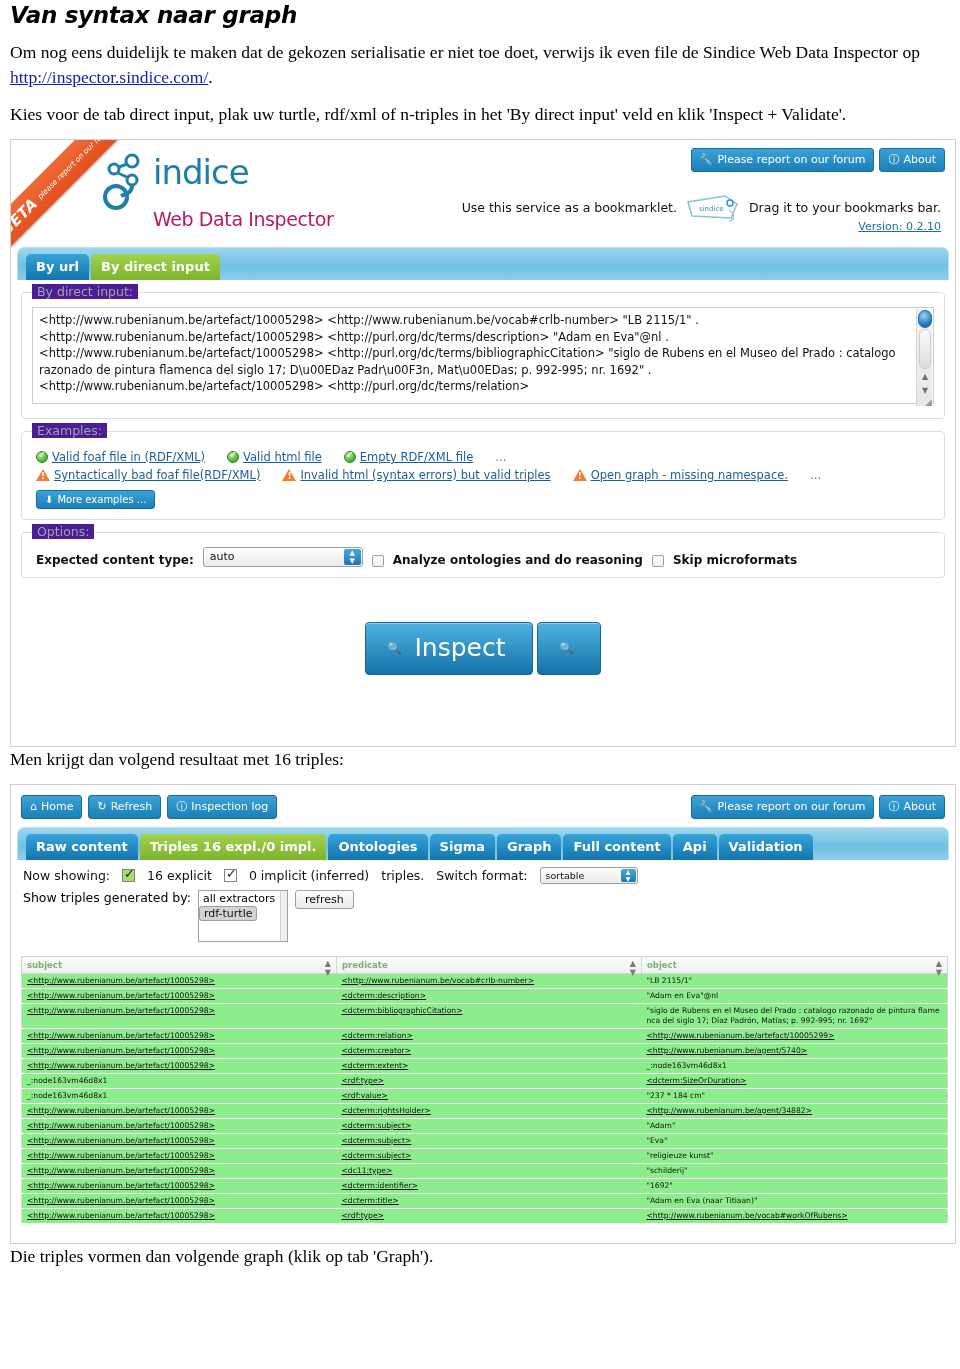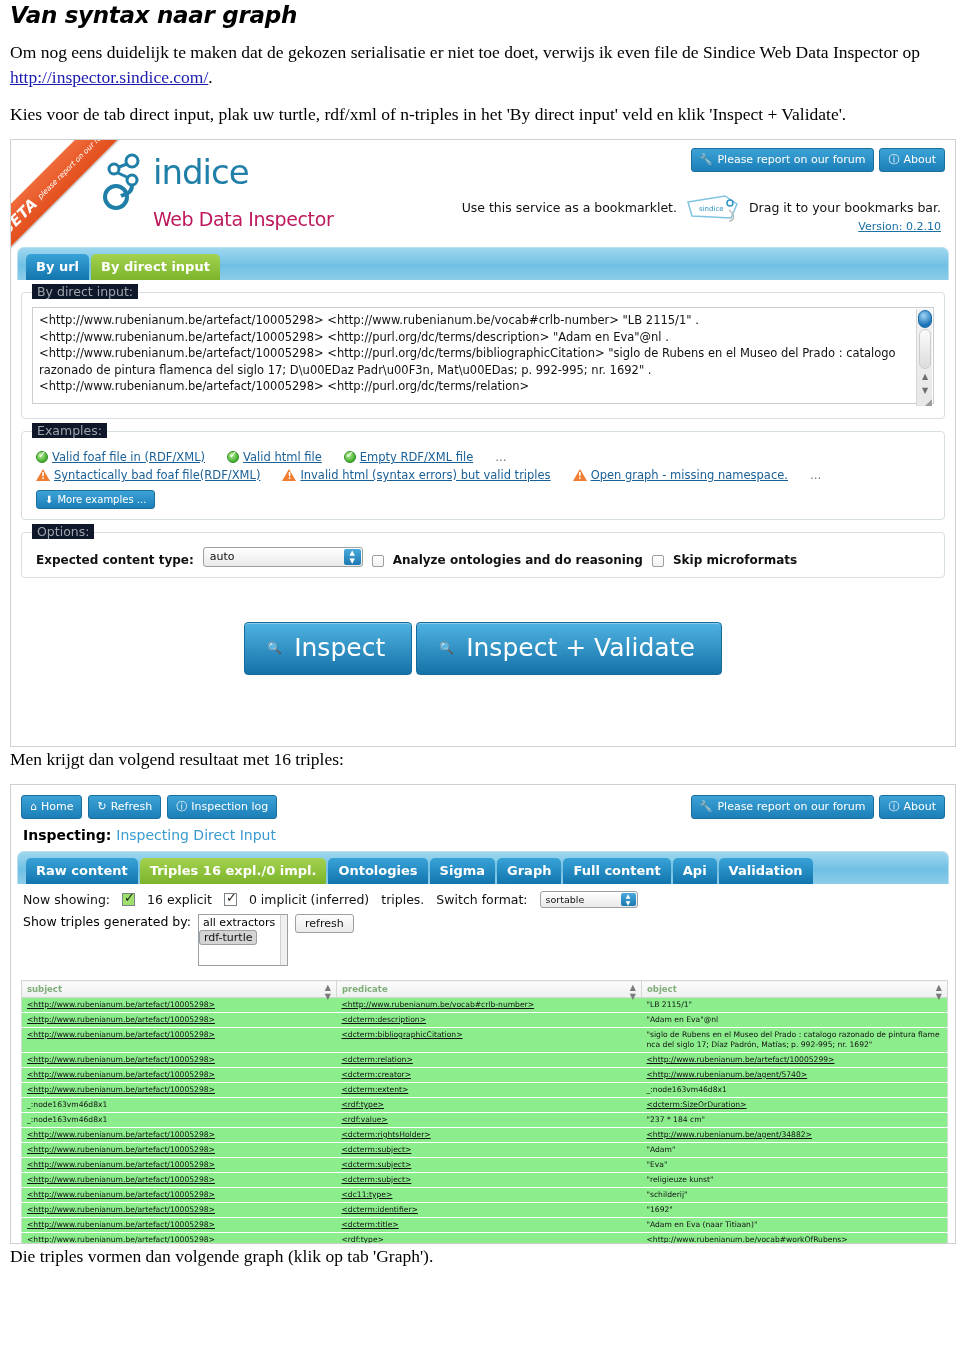--- a/index.html
+++ b/index.html
@@ -114,21 +114,21 @@
   .tab.blue{ background:linear-gradient(#38a3d8,#1275ad); }
   .tab.green{ background:linear-gradient(#a3d24e,#7cb42c); }
 
   
   .fs{
     position:relative; margin:12px 10px 0 10px;
     border:1px solid #d8dfe2; border-radius:4px; background:#fff;
     padding:14px 10px 10px 10px;
   }
   .fs-legend{
-    position:absolute; top:-9px; left:10px; background:#0f172a; padding:0 5px;
+    position:absolute; top:-9px; left:10px; background:#4c1d95; padding:0 5px;
     font-family:"DejaVu Sans", sans-serif; font-size:12.5px; color:#9aa6ab;
   }
   .ta-wrap{ position:relative; }
   textarea.direct{
     width:100%; height:97px; resize:none;
     border:1px solid #c7cdd0; background:#fff;
     font-family:"DejaVu Sans", sans-serif; font-size:11.5px; line-height:16.5px;
     color:#111; padding:4px 22px 4px 6px; overflow:hidden; white-space:pre-wrap;
   }
   .fakescroll{
@@ -414,21 +414,20 @@
       </div>
     </div>
 
     <div class="bigbtns">
       <div class="bigbtn">
         <span class="mag">🔍</span>
         <span>Inspect</span>
       </div>
       <div class="bigbtn">
         <span class="mag">🔍</span>
-        <span>Inspect + Validate</span>
       </div>
     </div>
 
   </div>
 
   <p class="para closing">Men krijgt dan volgend resultaat met 16 triples:</p>
 
   <div class="shot shot2">
 
     <div class="res-top">
@@ -451,24 +450,20 @@
           <span class="g">🔧</span>
           <span>Please report on our forum</span>
         </div>
         <div class="bluebtn">
           <span class="g">ⓘ</span>
           <span>About</span>
         </div>
       </div>
     </div>
 
-    <div class="inspecting">
-      <span>Inspecting:</span>
-      <span class="val">Inspecting Direct Input</span>
-    </div>
 
     <div class="tabband" style="margin-top:8px;">
       <div class="tab blue">Raw content</div>
       <div class="tab green">Triples 16 expl./0 impl.</div>
       <div class="tab blue">Ontologies</div>
       <div class="tab blue">Sigma</div>
       <div class="tab blue">Graph</div>
       <div class="tab blue">Full content</div>
       <div class="tab blue">Api</div>
       <div class="tab blue">Validation</div>

